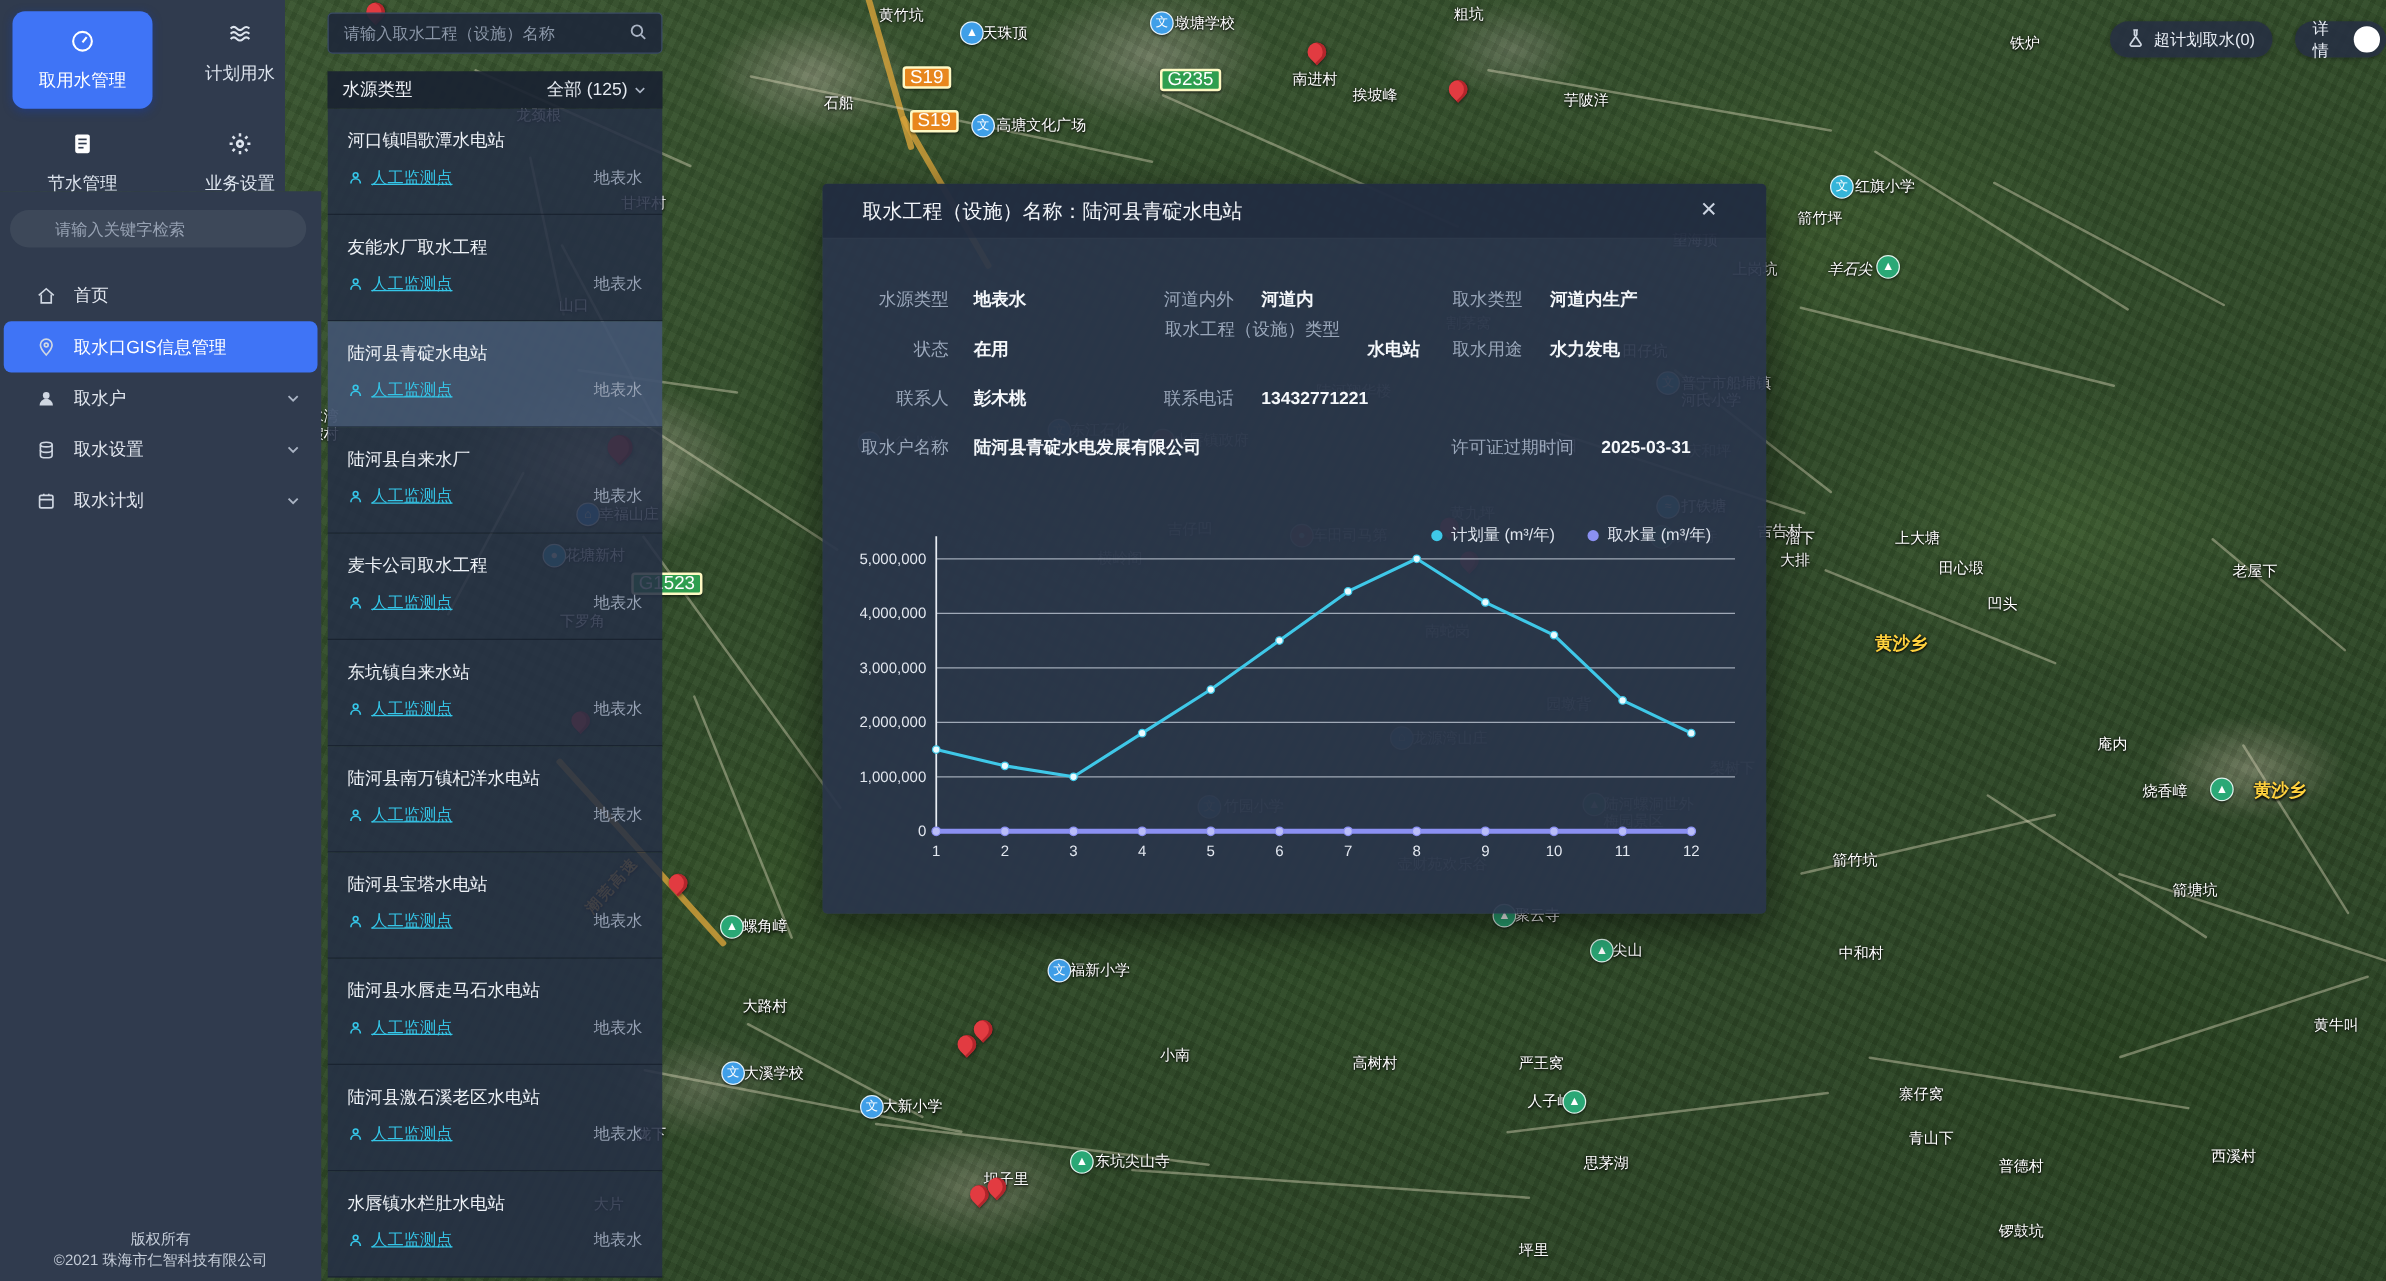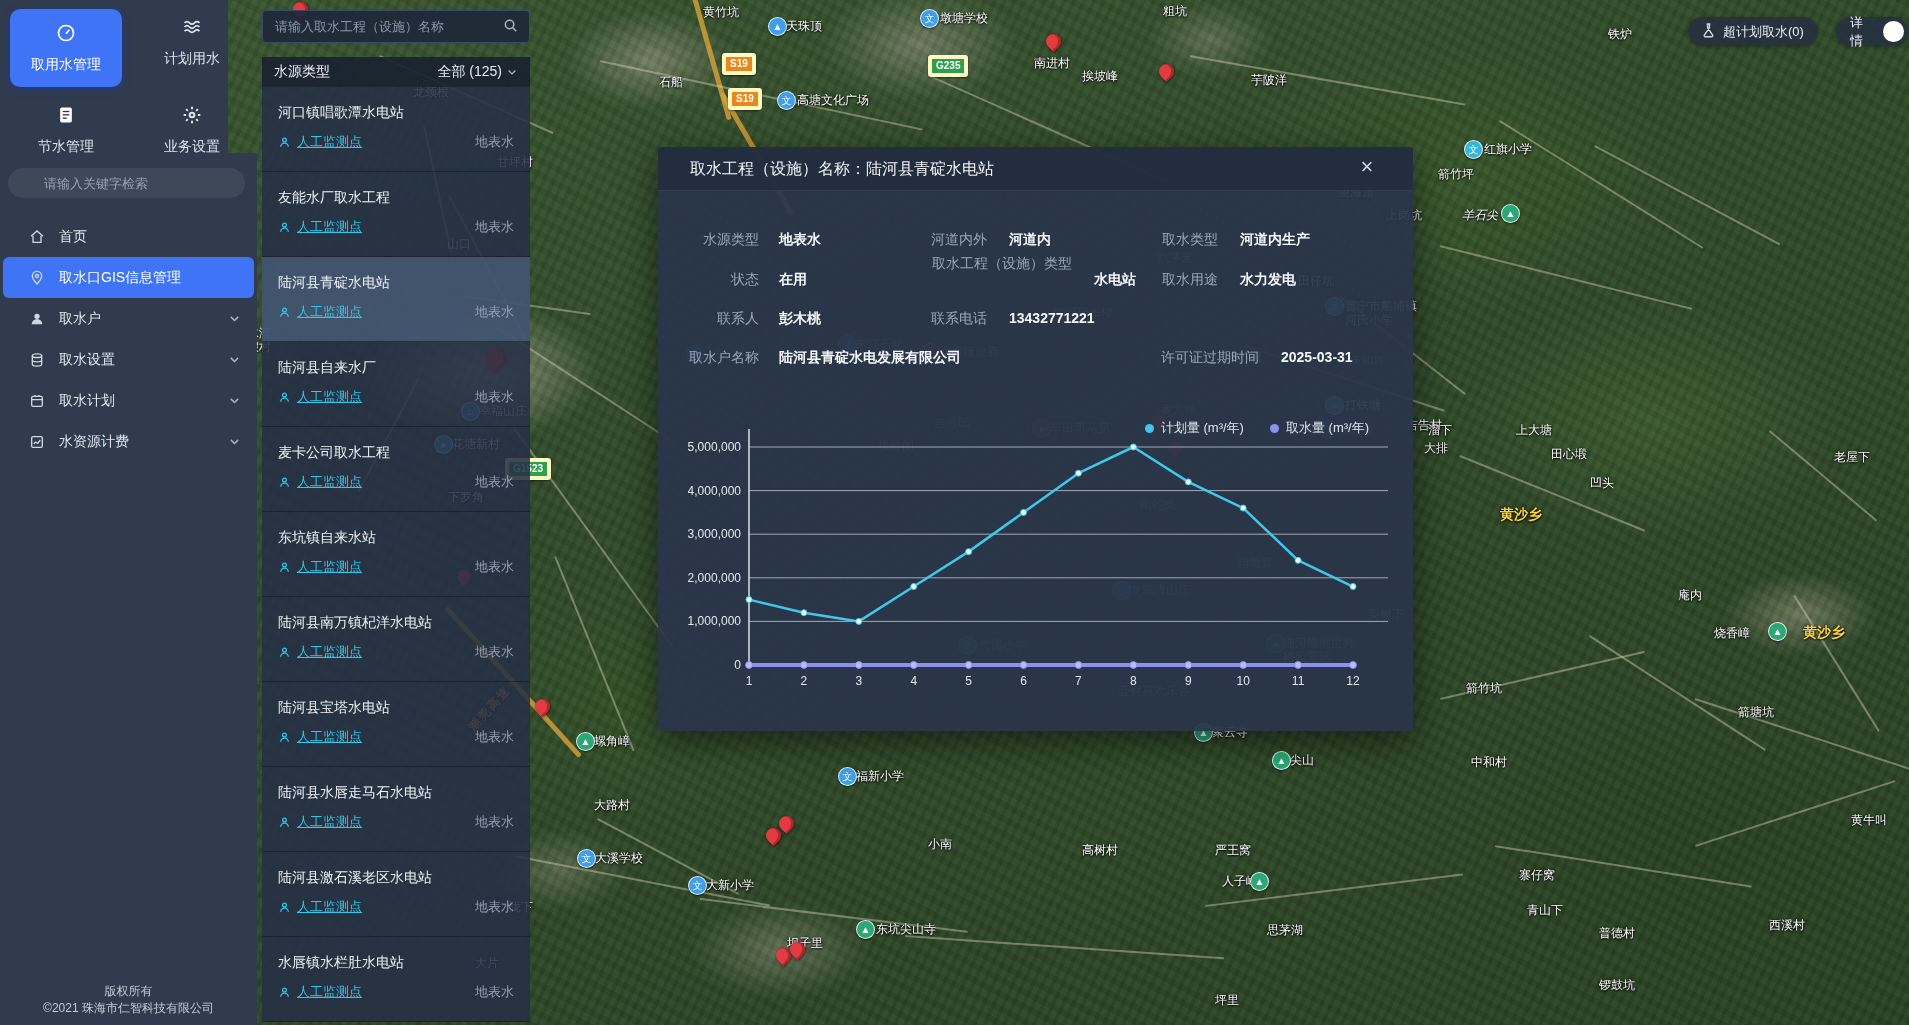--- a/index.html
+++ b/index.html
@@ -39,22 +39,22 @@
   .map-label.hwname{color:#f0b23e;font-weight:bold;letter-spacing:2px;}
   .behind{opacity:.5;}
   .pin{position:absolute;width:15px;height:15px;background:#e23b41;z-index:3;
     border-radius:50% 50% 50% 0;transform:rotate(-45deg);
     box-shadow:0 1px 3px rgba(0,0,0,.6), inset -2px -2px 0 rgba(140,20,25,.55);}
   .pin.lg{width:20px;height:20px;}
   .poi{position:absolute;width:17px;height:17px;border-radius:50%;z-index:3;
     color:#fff;font-size:10px;line-height:17px;text-align:center;
     box-shadow:0 1px 2px rgba(0,0,0,.55);border:1px solid rgba(255,255,255,.85);}
   .poi::after{content:"";position:absolute;left:5.5px;bottom:-4px;border:3px solid transparent;border-top:5px solid inherit;}
-  .shield{position:absolute;z-index:3;color:#fff;font-size:10px;font-weight:bold;line-height:14px;
-    padding:0 4px;border-radius:3px;border:4px solid #fef9c3;box-shadow:0 1px 2px rgba(0,0,0,.5);}
+  .shield{position:absolute;z-index:3;color:#fff;font-size:15px;font-weight:normal;line-height:14px;
+    padding:0 4px;border-radius:3px;border:2px solid #fef9c3;box-shadow:0 1px 2px rgba(0,0,0,.5);}
   
   .pill{position:absolute;z-index:20;display:flex;align-items:center;gap:8px;
     background:rgba(37,47,66,.88);color:#e9eef5;font-size:13px;border-radius:15px;
     height:29px;padding:0 14px;box-shadow:0 1px 4px rgba(0,0,0,.35);cursor:pointer;}
   #overPlanPill{left:1688px;top:17px;}
   #detailPill{left:1836px;top:17px;padding-right:5px;}
   .knob{width:21px;height:21px;border-radius:50%;background:#fff;}
   .icon-svg{display:inline-block;vertical-align:middle;}
   
   #sidebar{position:absolute;left:0;top:0;width:257px;height:1025px;z-index:10;}
@@ -198,21 +198,21 @@
     <div class="map-label" style="left: 1345px; top: 312px;">河氏小学</div>
     <div class="map-label" style="left: 1226px; top: 349px;">赤竹田</div>
     <div class="map-label" style="left: 1345px; top: 397px;">打铁塘</div>
     <div class="map-label" style="left: 1406px; top: 417px;">吉告村</div>
     <div class="map-label" style="left: 1428px; top: 422px;">溜下</div>
     <div class="map-label" style="left: 1516px; top: 422px;">上大塘</div>
     <div class="map-label" style="left: 1424px; top: 440px;">大排</div>
     <div class="map-label yellow" style="left: 1500px; top: 506px;">黄沙乡</div>
     <div class="map-label yellow" style="left: 1803px; top: 624px;">黄沙乡</div>
     <div class="map-label" style="left: 1551px; top: 446px;">田心塅</div>
-    <div class="map-label" style="left: 1786px; top: 449px; margin-left: 48px;">老屋下</div>
+    <div class="map-label" style="left: 1786px; top: 449px;">老屋下</div>
     <div class="map-label" style="left: 1590px; top: 475px;">凹头</div>
     <div class="map-label" style="left: 1678px; top: 587px;">庵内</div>
     <div class="map-label" style="left: 1714px; top: 625px;">烧香嶂</div>
     <div class="map-label" style="left: 1466px; top: 680px;">箭竹坑</div>
     <div class="map-label" style="left: 1738px; top: 704px;">箭塘坑</div>
     <div class="map-label" style="left: 1471px; top: 754px;">中和村</div>
     <div class="map-label" style="left: 1851px; top: 812px;">黄牛叫</div>
     <div class="map-label" style="left: 1290px; top: 752px;">尖山</div>
     <div class="map-label" style="left: 1212px; top: 724px;">聚云寺</div>
     <div class="map-label" style="left: 856px; top: 768px;">福新小学</div>
@@ -391,34 +391,20 @@
             <path d="M4 10 h16 M9 5 V3 M15 5 V3"></path>
           </svg>
         </span>
         <span>取水计划</span>
         <span class="chev">
           <svg width="13" height="13" viewBox="0 0 16 16" fill="none" stroke="currentColor" stroke-width="1.8">
             <path d="M3.5 6 L8 10.5 L12.5 6"></path>
           </svg>
         </span>
       </div>
-      <div class="menu-item">
-        <span class="mi-ico">
-          <svg width="16" height="16" viewBox="0 0 24 24" fill="none" stroke="currentColor" stroke-width="2">
-            <rect x="4" y="4" width="16" height="16" rx="2"></rect>
-            <path d="M7 15 l3 -3 l3 2 l4 -5"></path>
-          </svg>
-        </span>
-        <span>水资源计费</span>
-        <span class="chev">
-          <svg width="13" height="13" viewBox="0 0 16 16" fill="none" stroke="currentColor" stroke-width="1.8">
-            <path d="M3.5 6 L8 10.5 L12.5 6"></path>
-          </svg>
-        </span>
-      </div>
     </div>
   <div id="copyright">
     <div>版权所有</div>
     <div>©2021 珠海市仁智科技有限公司</div>
   </div>
 </div>
 
 <div id="panel">
   <input id="panel-search" placeholder="请输入取水工程（设施）名称" style="">
   <span id="panel-search-ico" class="icon-svg">

